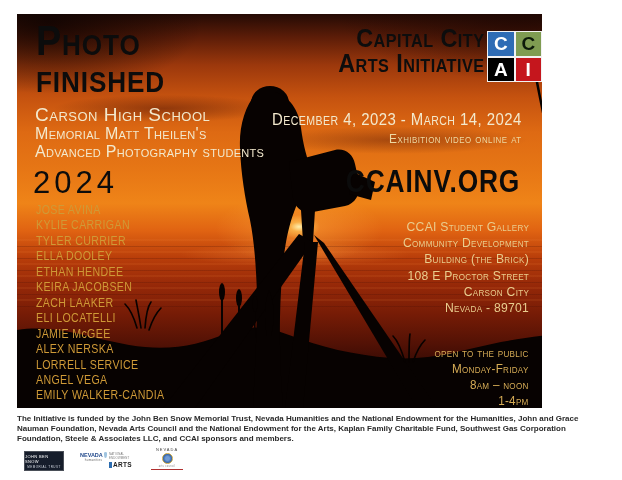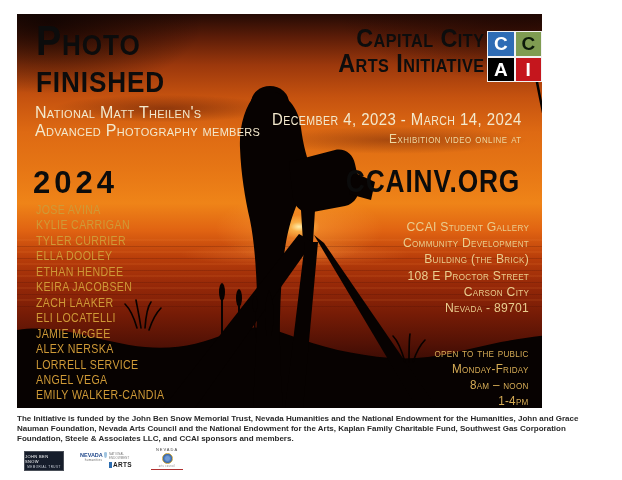--- a/index.html
+++ b/index.html
@@ -23,21 +23,21 @@
   .sea-lines{position:absolute;left:0;right:0;top:57%;height:18%;
     background:repeating-linear-gradient(180deg, rgba(255,140,60,.10) 0 2px, rgba(0,0,0,0) 2px 7px, rgba(60,10,4,.2) 7px 8px, rgba(0,0,0,0) 8px 12px);}
   .sil{position:absolute;inset:0;width:583px;height:394px;z-index:2;}
 
   
   .ovl{position:absolute;z-index:5;white-space:nowrap;}
   .title{left:19px;top:8px;font-size:42px;line-height:37px;font-weight:700;letter-spacing:1px;color:#0c0c0c;transform:scaleX(.9);transform-origin:left top;}
   .school-block{left:18px;top:90px;color:#f3e9cd;}
   .school{font-size:19px;line-height:21px;letter-spacing:.5px;}
   .teacher,.program{font-size:16px;line-height:18px;letter-spacing:.3px;}
-  .year{left:16px;top:151px;font-size:31px;font-weight:700;letter-spacing:4px;color:#0c0c0c;}
+  .year{left:16px;top:151px;font-size:31px;font-weight:400;letter-spacing:4px;color:#0c0c0c;}
   .students{left:19px;top:189px;font-size:12.5px;line-height:15.45px;color:#cf9a37;letter-spacing:.4px;transform:scaleX(.85);transform-origin:left top;}
   .org{right:58px;top:12px;text-align:right;font-size:26px;line-height:25px;font-weight:700;color:#0d0d0d;letter-spacing:.5px;transform:scaleX(.9);transform-origin:right top;}
   .ccai-logo{position:absolute;right:0;top:17px;width:55px;height:51px;z-index:6;display:grid;grid-template-columns:1fr 1fr;grid-template-rows:1fr 1fr;gap:2px;background:#f2f2f2;padding:1px;box-sizing:border-box;}
   .ccai-sq{display:flex;align-items:center;justify-content:center;font-weight:700;font-size:19px;line-height:1;}
   .sq-tl{background:#2e6cb5;color:#fff;}
   .sq-tr{background:#7f9c52;color:#0d1a0a;}
   .sq-bl{background:#000;color:#fff;}
   .sq-br{background:#c5161d;color:#fff;}
   .dates{right:20px;top:96px;font-size:17px;color:#f3e9cd;letter-spacing:.5px;transform:scaleX(.88);transform-origin:right top;}
   .video-note{right:20px;top:117px;font-size:13.5px;color:#eed9a2;letter-spacing:.5px;transform:scaleX(.88);transform-origin:right top;}
@@ -115,22 +115,23 @@
         <path stroke-width="1.5" d="M552,16 C556,38 552,60 544,78"></path>
       </g>
     </svg>
 
     <div class="ovl title sc">
       <div>Photo</div>
       <div>finished</div>
     </div>
 
     <div class="ovl school-block sc">
-      <div class="teacher">National Matt Theilen's</div>
-      <div class="program">Advanced Photography members</div>
+      <div class="school">Carson High School</div>
+      <div class="teacher">Memorial Matt Theilen's</div>
+      <div class="program">Advanced Photography students</div>
     </div>
 
     <div class="ovl year">2024</div>
 
     <div class="ovl students">
       <div>JOSE AVINA</div>
       <div>KYLIE CARRIGAN</div>
       <div>TYLER CURRIER</div>
       <div>ELLA DOOLEY</div>
       <div>ETHAN HENDEE</div>

